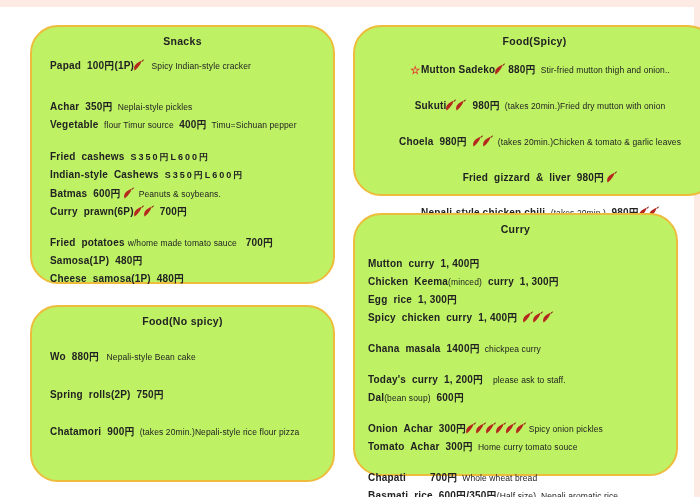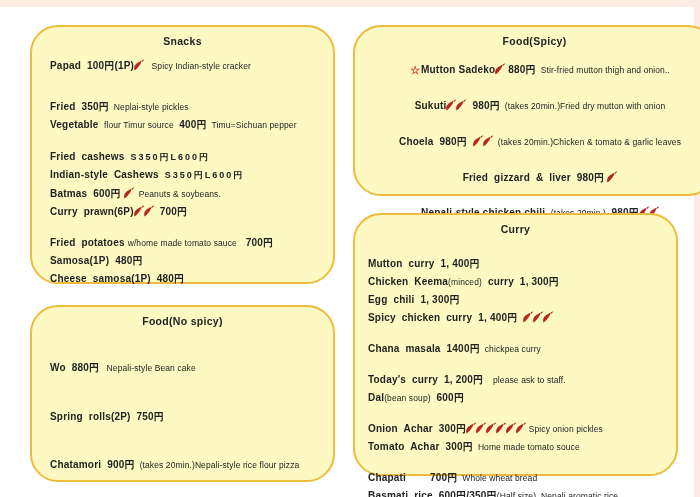--- a/index.html
+++ b/index.html
@@ -5,40 +5,40 @@
   html,body{margin:0;padding:0;}
   body{
     width:700px;height:497px;position:relative;overflow:hidden;
     background:var(--bg,#ffffff);
     font-family:"Liberation Sans", sans-serif;
     color:var(--text,#222);
   }
   .strip-top{position:absolute;left:0;top:0;width:700px;height:7px;background:var(--strip,#fceae3);}
   .strip-right{position:absolute;right:0;top:0;width:6px;height:497px;background:var(--strip,#fceae3);}
   .menu-box{
-    position:absolute;background:#fef9c3;
+    position:absolute;background:#bef264;
     border:2px solid var(--border,#eebc3c);
     border-radius:28px;box-sizing:border-box;
   }
   #box-snacks   {left:30px;  top:25px;  width:305px; height:259px;}
   #box-spicy    {left:353px; top:25px;  width:363px; height:171px;}
   #box-nospicy  {left:30px;  top:305px; width:305px; height:177px;}
   #box-curry    {left:353px; top:213px; width:325px; height:263px;}
   .box-title{
     margin:0;text-align:center;font-size:10.5px;font-weight:bold;
     padding-top:8px;letter-spacing:.3px;
   }
   .lines{white-space:nowrap;}
   #box-snacks  .lines{padding-left:18px;margin-top:9px; line-height:15.5px;}
   #box-spicy   .lines{padding-left:11px;margin-top:13px;line-height:15px;text-align:center;}
   #box-nospicy .lines{padding-left:18px;margin-top:15px;line-height:15px;}
   #box-curry   .lines{padding-left:13px;margin-top:19px;line-height:16px;}
   #box-snacks  .g1{margin-top:13px;} #box-snacks  .g2{margin-top:22px;}
   #box-spicy   .g1{margin-top:18px;}
-  #box-nospicy .g1{margin-top:31px;}
+  #box-nospicy .g1{margin-top:20px;}
   #box-curry   .g1{margin-top:13px;} #box-curry   .g2{margin-top:13px;}
   .line{white-space:nowrap;}
   .seg{white-space:pre;}
   .main{font-size:10px;font-weight:600;letter-spacing:.2px;}
   .wide{font-size:9px;font-weight:600;letter-spacing:2px;}
   .desc{font-size:8.5px;font-weight:400;letter-spacing:.1px;}
   .star{color:var(--star,#e8382f);font-size:11px;font-weight:bold;margin-right:1px;vertical-align:-1px;}
   .chili{width:12px;height:12px;vertical-align:-2px;margin:0 -1px;}
 </style>
 </head>
@@ -47,21 +47,21 @@
 <div class="strip-top"></div>
 <div class="strip-right"></div>
 
 <section class="menu-box" id="box-snacks">
   <h2 class="box-title">Snacks</h2>
   <div class="lines">
       <div class="line"><span class="seg main">Papad  100円(1P)</span><svg class="chili" viewBox="0 0 20 20">
           <path d="M2.5,19 C0.8,15.5 2.2,10.5 6,7.5 C8.5,5.6 11.5,3.8 14.5,2.8 C13.6,5.8 11.8,9.4 9.3,12.6 C7.3,15.2 5,17.8 2.5,19 Z" style="fill:#b5281e"></path>
           <path d="M14.2,3.4 C15.4,2 17,0.8 18.6,0.3 C18,1.9 16.7,3.6 15.3,4.7 Z" style="fill:#801510"></path>
         </svg><span class="seg desc">   Spicy Indian-style cracker</span></div>
-      <div class="line g2"><span class="seg main">Fried  350円</span><span class="seg desc">  Neplai-style pickles</span></div>
+      <div class="line g2"><span class="seg main">Achar  350円</span><span class="seg desc">  Neplai-style pickles</span></div>
       <div class="line"><span class="seg main">Vegetable </span><span class="seg desc"> flour Timur source </span><span class="seg main"> 400円</span><span class="seg desc">  Timu=Sichuan pepper</span></div>
       <div class="line g1"><span class="seg main">Fried  cashews  </span><span class="seg wide">S350円L600円</span></div>
       <div class="line"><span class="seg main">Indian-style  Cashews  </span><span class="seg wide">S350円L600円</span></div>
       <div class="line"><span class="seg main">Batmas  600円 </span><svg class="chili" viewBox="0 0 20 20">
           <path d="M2.5,19 C0.8,15.5 2.2,10.5 6,7.5 C8.5,5.6 11.5,3.8 14.5,2.8 C13.6,5.8 11.8,9.4 9.3,12.6 C7.3,15.2 5,17.8 2.5,19 Z" style="fill:#b5281e"></path>
           <path d="M14.2,3.4 C15.4,2 17,0.8 18.6,0.3 C18,1.9 16.7,3.6 15.3,4.7 Z" style="fill:#801510"></path>
         </svg><span class="seg desc">  Peanuts &amp; soybeans.</span></div>
       <div class="line"><span class="seg main">Curry  prawn(6P)</span><svg class="chili" viewBox="0 0 20 20">
           <path d="M2.5,19 C0.8,15.5 2.2,10.5 6,7.5 C8.5,5.6 11.5,3.8 14.5,2.8 C13.6,5.8 11.8,9.4 9.3,12.6 C7.3,15.2 5,17.8 2.5,19 Z" style="fill:#b5281e"></path>
           <path d="M14.2,3.4 C15.4,2 17,0.8 18.6,0.3 C18,1.9 16.7,3.6 15.3,4.7 Z" style="fill:#801510"></path>
@@ -117,21 +117,21 @@
       <div class="line g1"><span class="seg main">Spring  rolls(2P)  750円</span></div>
       <div class="line g1"><span class="seg main">Chatamori  900円</span><span class="seg desc">  (takes 20min.)Nepali-style rice flour pizza</span></div>
     </div>
 </section>
 
 <section class="menu-box" id="box-curry">
   <h2 class="box-title">Curry</h2>
   <div class="lines">
       <div class="line"><span class="seg main">Mutton  curry  1, 400円</span></div>
       <div class="line"><span class="seg main">Chicken  Keema</span><span class="seg desc">(minced)</span><span class="seg main">  curry  1, 300円</span></div>
-      <div class="line"><span class="seg main">Egg  chili  1, 300円</span></div>
+      <div class="line"><span class="seg main">Egg  rice  1, 300円</span></div>
       <div class="line"><span class="seg main">Spicy  chicken  curry  1, 400円  </span><svg class="chili" viewBox="0 0 20 20">
           <path d="M2.5,19 C0.8,15.5 2.2,10.5 6,7.5 C8.5,5.6 11.5,3.8 14.5,2.8 C13.6,5.8 11.8,9.4 9.3,12.6 C7.3,15.2 5,17.8 2.5,19 Z" style="fill:#b5281e"></path>
           <path d="M14.2,3.4 C15.4,2 17,0.8 18.6,0.3 C18,1.9 16.7,3.6 15.3,4.7 Z" style="fill:#801510"></path>
         </svg><svg class="chili" viewBox="0 0 20 20">
           <path d="M2.5,19 C0.8,15.5 2.2,10.5 6,7.5 C8.5,5.6 11.5,3.8 14.5,2.8 C13.6,5.8 11.8,9.4 9.3,12.6 C7.3,15.2 5,17.8 2.5,19 Z" style="fill:#b5281e"></path>
           <path d="M14.2,3.4 C15.4,2 17,0.8 18.6,0.3 C18,1.9 16.7,3.6 15.3,4.7 Z" style="fill:#801510"></path>
         </svg><svg class="chili" viewBox="0 0 20 20">
           <path d="M2.5,19 C0.8,15.5 2.2,10.5 6,7.5 C8.5,5.6 11.5,3.8 14.5,2.8 C13.6,5.8 11.8,9.4 9.3,12.6 C7.3,15.2 5,17.8 2.5,19 Z" style="fill:#b5281e"></path>
           <path d="M14.2,3.4 C15.4,2 17,0.8 18.6,0.3 C18,1.9 16.7,3.6 15.3,4.7 Z" style="fill:#801510"></path>
         </svg></div>
@@ -150,17 +150,17 @@
         </svg><svg class="chili" viewBox="0 0 20 20">
           <path d="M2.5,19 C0.8,15.5 2.2,10.5 6,7.5 C8.5,5.6 11.5,3.8 14.5,2.8 C13.6,5.8 11.8,9.4 9.3,12.6 C7.3,15.2 5,17.8 2.5,19 Z" style="fill:#b5281e"></path>
           <path d="M14.2,3.4 C15.4,2 17,0.8 18.6,0.3 C18,1.9 16.7,3.6 15.3,4.7 Z" style="fill:#801510"></path>
         </svg><svg class="chili" viewBox="0 0 20 20">
           <path d="M2.5,19 C0.8,15.5 2.2,10.5 6,7.5 C8.5,5.6 11.5,3.8 14.5,2.8 C13.6,5.8 11.8,9.4 9.3,12.6 C7.3,15.2 5,17.8 2.5,19 Z" style="fill:#b5281e"></path>
           <path d="M14.2,3.4 C15.4,2 17,0.8 18.6,0.3 C18,1.9 16.7,3.6 15.3,4.7 Z" style="fill:#801510"></path>
         </svg><svg class="chili" viewBox="0 0 20 20">
           <path d="M2.5,19 C0.8,15.5 2.2,10.5 6,7.5 C8.5,5.6 11.5,3.8 14.5,2.8 C13.6,5.8 11.8,9.4 9.3,12.6 C7.3,15.2 5,17.8 2.5,19 Z" style="fill:#b5281e"></path>
           <path d="M14.2,3.4 C15.4,2 17,0.8 18.6,0.3 C18,1.9 16.7,3.6 15.3,4.7 Z" style="fill:#801510"></path>
         </svg><span class="seg desc"> Spicy onion pickles</span></div>
-      <div class="line"><span class="seg main">Tomato  Achar  300円</span><span class="seg desc">  Home made tomato souce</span></div>
+      <div class="line"><span class="seg main">Tomato  Achar  300円</span><span class="seg desc">  Home curry tomato souce</span></div>
       <div class="line g2"><span class="seg main">Chapati        700円</span><span class="seg desc">  Whole wheat bread</span></div>
       <div class="line"><span class="seg main">Basmati  rice  600円/350円</span><span class="seg desc">(Half size)  Nepali aromatic rice</span></div>
     </div>
 </section>
 
 </body></html>

